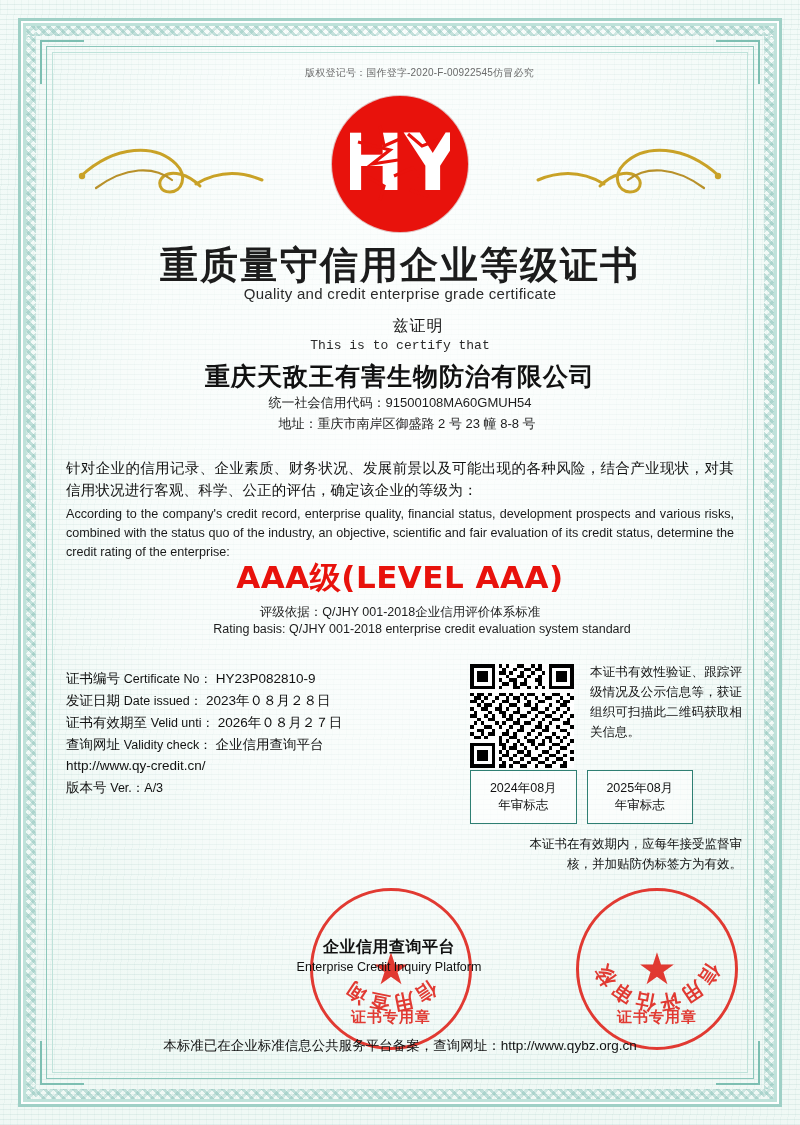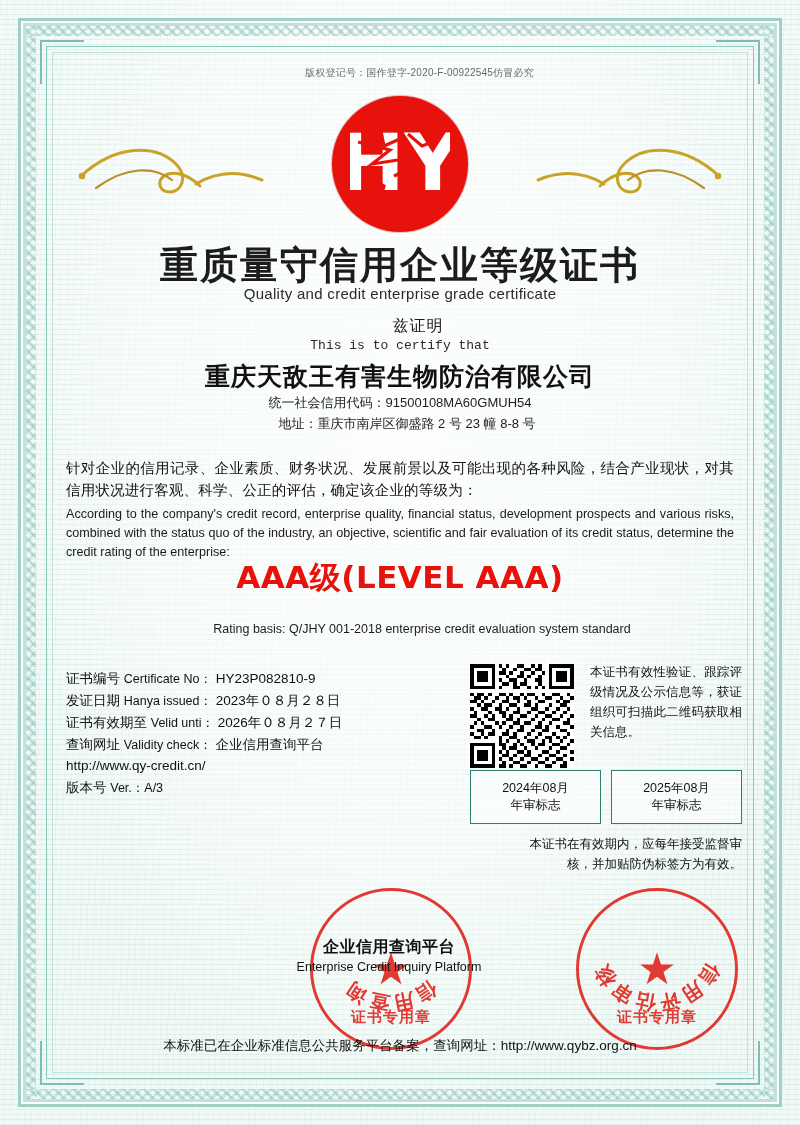--- a/index.html
+++ b/index.html
@@ -152,21 +152,21 @@
     position:absolute;top:612px;left:418px;width:104px;height:104px;
     background:#fff;
   }
   .qr svg{display:block;}
 
   .qr-note{
     position:absolute;top:610px;left:538px;width:152px;
     font-size:12.5px;color:#111;line-height:1.6;text-align:justify;
   }
   .stickers{
-    position:absolute;top:718px;left:418px;width:272px;
+    position:absolute;top:718px;left:418px;width:223px;
     display:flex;gap:10px;justify-content:space-between;
   }
   .sticker{
     width:131px;height:52px;border:1px solid #2f7f73;
     display:flex;flex-direction:column;align-items:center;justify-content:center;
     font-size:12.5px;color:#111;line-height:1.35;background:rgba(255,255,255,.55);
   }
   .sticker-note{
     position:absolute;top:782px;left:470px;width:220px;
     font-size:12.5px;color:#111;line-height:1.6;text-align:right;
@@ -267,31 +267,32 @@
     <div class="addr">
       <span>地址：</span><span>重庆市南岸区御盛路 2 号 23 幢 8-8 号</span>
     </div>
 
     <div class="para">
       <div class="zh">针对企业的信用记录、企业素质、财务状况、发展前景以及可能出现的各种风险，结合产业现状，对其信用状况进行客观、科学、公正的评估，确定该企业的等级为：</div>
       <div class="en">According to the company's credit record, enterprise quality, financial status, development prospects and various risks, combined with the status quo of the industry, an objective, scientific and fair evaluation of its credit status, determine the credit rating of the enterprise:</div>
     </div>
 
     <div class="level">AAA级(LEVEL AAA)</div>
+    <div class="basis-zh">评级依据：Q/JHY 001-2018企业信用评价体系标准</div>
     <div class="basis-en">Rating basis: Q/JHY 001-2018 enterprise credit evaluation system standard</div>
 
     <div class="info">
       <div class="row">
         <span class="lbl-zh">证书编号</span>
         <span class="lbl-en">Certificate No：</span>
         <span class="val">HY23P082810-9</span>
       </div>
       <div class="row">
         <span class="lbl-zh">发证日期</span>
-        <span class="lbl-en">Hanya issued：</span>
+        <span class="lbl-en">Date issued：</span>
         <span class="val">2023年０８月２８日</span>
       </div>
       <div class="row">
         <span class="lbl-zh">证书有效期至</span>
         <span class="lbl-en">Velid unti：</span>
         <span class="val">2026年０８月２７日</span>
       </div>
       <div class="row">
         <span class="lbl-zh">查询网址</span>
         <span class="lbl-en">Validity check：</span>

